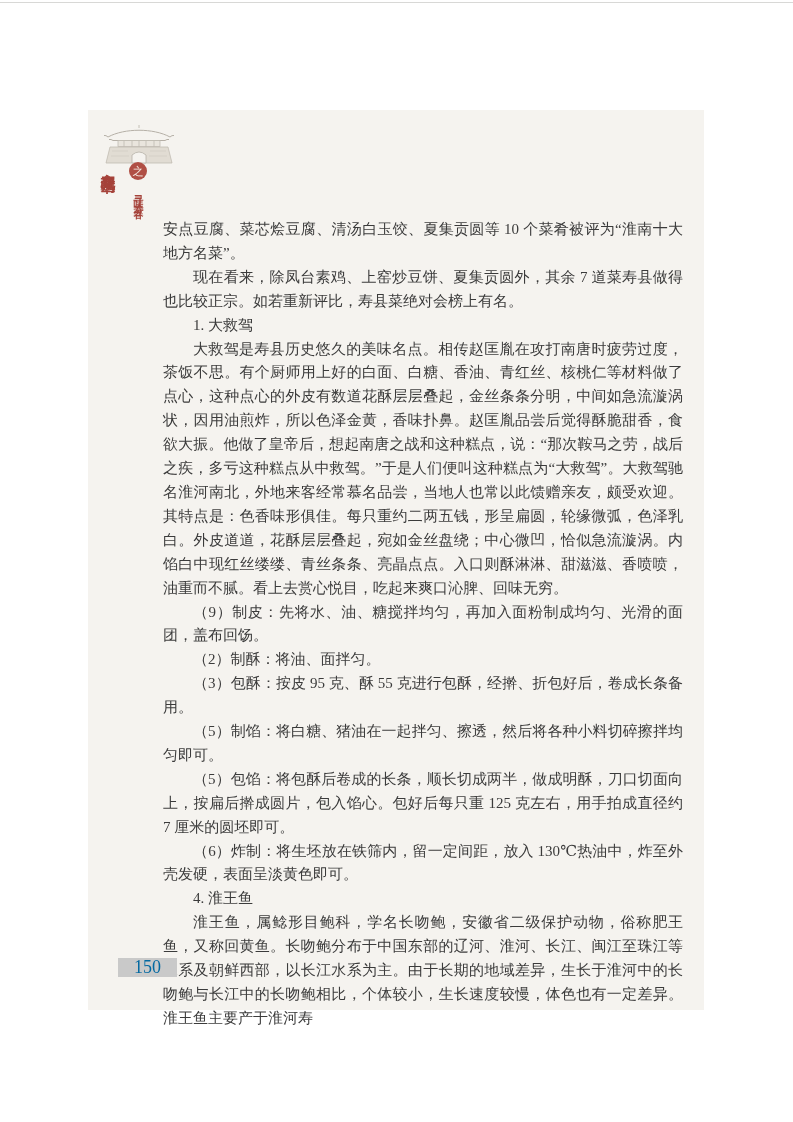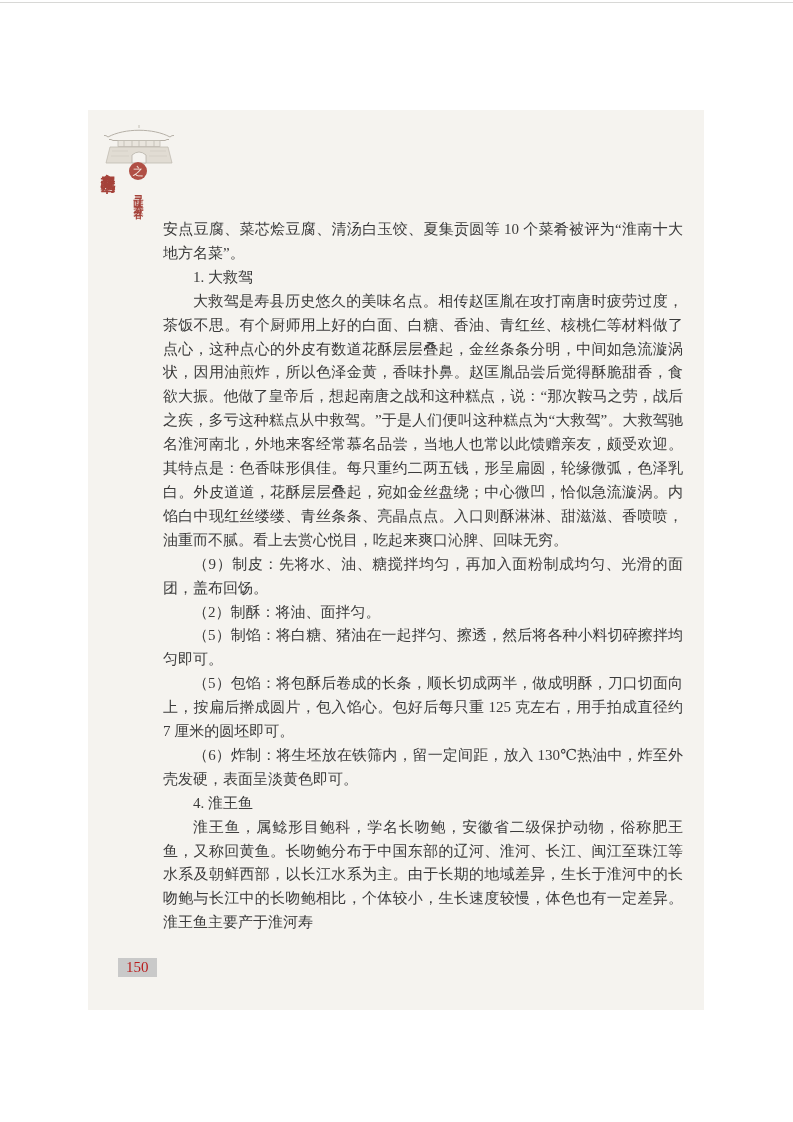--- a/index.html
+++ b/index.html
@@ -35,22 +35,22 @@
   }
   .body-text{
     position:absolute;left:75px;top:108px;width:520px;
     color:var(--ink);font-size:15px;line-height:23.9px;
     text-align:justify;text-justify:inter-ideograph;
   }
   .body-text p{margin:0;}
   .body-text p.indent{text-indent:2em;}
   .page-number{
     position:absolute;left:30px;top:848px;
-    background:var(--badge-bg);color:#b91c1c;
-    font-size:15px;line-height:17px;padding:1px 8px;
+    background:var(--badge-bg);color:#0369a1;
+    font-size:18px;line-height:17px;padding:1px 16px;
   }
 </style>
 </head>
 <body>
 
 <div class="canvas">
   <div class="scan-edge-line"></div>
 
   <div class="page">
 
@@ -85,24 +85,26 @@
     <div class="series-title">文化寿州丛书</div>
 
     <div class="seal">
       <span>之</span>
     </div>
 
     <div class="volume-title">寻味寿春</div>
 
     <div class="body-text">
         <p class="">安点豆腐、菜芯烩豆腐、清汤白玉饺、夏集贡圆等 10 个菜肴被评为“淮南十大地方名菜”。</p>
+        <p class="indent">现在看来，除凤台素鸡、上窑炒豆饼、夏集贡圆外，其余 7 道菜寿县做得也比较正宗。如若重新评比，寿县菜绝对会榜上有名。</p>
         <p class="indent">1. 大救驾</p>
         <p class="indent">大救驾是寿县历史悠久的美味名点。相传赵匡胤在攻打南唐时疲劳过度，茶饭不思。有个厨师用上好的白面、白糖、香油、青红丝、核桃仁等材料做了点心，这种点心的外皮有数道花酥层层叠起，金丝条条分明，中间如急流漩涡状，因用油煎炸，所以色泽金黄，香味扑鼻。赵匡胤品尝后觉得酥脆甜香，食欲大振。他做了皇帝后，想起南唐之战和这种糕点，说：“那次鞍马之劳，战后之疾，多亏这种糕点从中救驾。”于是人们便叫这种糕点为“大救驾”。大救驾驰名淮河南北，外地来客经常慕名品尝，当地人也常以此馈赠亲友，颇受欢迎。其特点是：色香味形俱佳。每只重约二两五钱，形呈扁圆，轮缘微弧，色泽乳白。外皮道道，花酥层层叠起，宛如金丝盘绕；中心微凹，恰似急流漩涡。内馅白中现红丝缕缕、青丝条条、亮晶点点。入口则酥淋淋、甜滋滋、香喷喷，油重而不腻。看上去赏心悦目，吃起来爽口沁脾、回味无穷。</p>
         <p class="indent">（9）制皮：先将水、油、糖搅拌均匀，再加入面粉制成均匀、光滑的面团，盖布回饧。</p>
         <p class="indent">（2）制酥：将油、面拌匀。</p>
+        <p class="indent">（3）包酥：按皮 95 克、酥 55 克进行包酥，经擀、折包好后，卷成长条备用。</p>
         <p class="indent">（5）制馅：将白糖、猪油在一起拌匀、擦透，然后将各种小料切碎擦拌均匀即可。</p>
         <p class="indent">（5）包馅：将包酥后卷成的长条，顺长切成两半，做成明酥，刀口切面向上，按扁后擀成圆片，包入馅心。包好后每只重 125 克左右，用手拍成直径约 7 厘米的圆坯即可。</p>
         <p class="indent">（6）炸制：将生坯放在铁筛内，留一定间距，放入 130℃热油中，炸至外壳发硬，表面呈淡黄色即可。</p>
         <p class="indent">4. 淮王鱼</p>
         <p class="indent">淮王鱼，属鲶形目鲍科，学名长吻鲍，安徽省二级保护动物，俗称肥王鱼，又称回黄鱼。长吻鲍分布于中国东部的辽河、淮河、长江、闽江至珠江等水系及朝鲜西部，以长江水系为主。由于长期的地域差异，生长于淮河中的长吻鲍与长江中的长吻鲍相比，个体较小，生长速度较慢，体色也有一定差异。淮王鱼主要产于淮河寿</p>
       </div>
 
     <div class="page-number">
       <span>150</span>
     </div>

